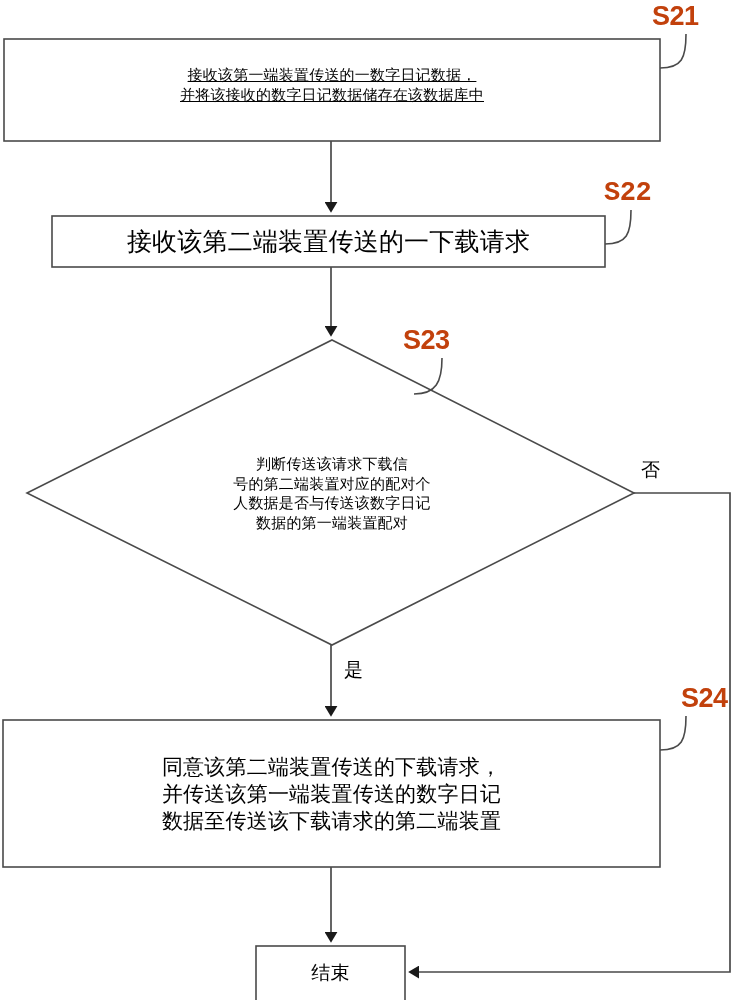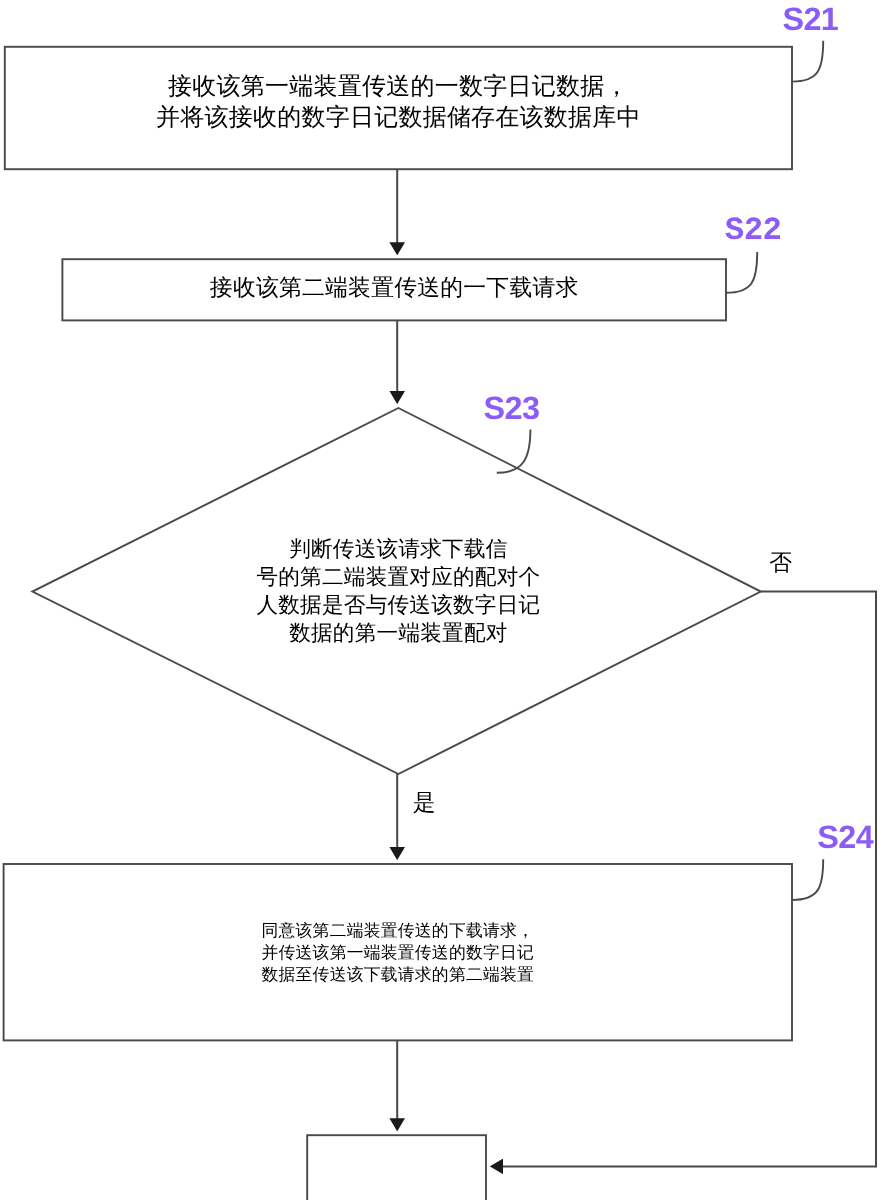--- a/index.html
+++ b/index.html
@@ -31,37 +31,37 @@
     justify-content: center;
     text-align: center;
     color: #000000;
     white-space: pre-line;
     line-height: 1.30;
     letter-spacing: 0.2px;
     pointer-events: none;
   }
   .step-label {
     position: absolute;
-    color: #8b5cf6;
+    color: #c2410c;
     font-size: 27px;
     font-weight: 700;
     letter-spacing: -0.5px;
     line-height: 1;
   }
   .edge-label {
     position: absolute;
     color: #000000;
     font-size: 19px;
     line-height: 1;
   }
   
-  #t-s21 { left: 4px;   top: 39px;  width: 656px; height: 91px; font-size: 20px; }
-  #t-s22 { left: 52px;  top: 216px; width: 553px; height: 51px;  font-size: 19px; font-family: Liberation Mono, monospace; }
-  #t-s23 { left: 130px; top: 418px; width: 404px; height: 150px; font-size: 18px; }
-  #t-s24 { left: 3px;   top: 720px; width: 657px; height: 147px; font-size: 14px; }
+  #t-s21 { left: 4px;   top: 39px;  width: 656px; height: 91px; font-size: 15px; text-decoration: underline; }
+  #t-s22 { left: 52px;  top: 216px; width: 553px; height: 51px;  font-size: 25px; }
+  #t-s23 { left: 130px; top: 418px; width: 404px; height: 150px; font-size: 15px; }
+  #t-s24 { left: 3px;   top: 720px; width: 657px; height: 147px; font-size: 21px; }
   #t-end { left: 256px; top: 946px; width: 149px; height: 54px;  font-size: 19px; }
 
   #lbl-s21 { left: 652px; top: 3px;   }
   #lbl-s22 { left: 604px; top: 180px; font-family: Liberation Mono, monospace; }
   #lbl-s23 { left: 403px; top: 327px; }
   #lbl-s24 { left: 681px; top: 685px; }
 
   #lbl-no  { left: 641px; top: 460px; }
   #lbl-yes { left: 344px; top: 660px; }
 </style>
@@ -113,20 +113,21 @@
 
   <div class="node-text" id="t-s23">判断传送该请求下载信
 号的第二端装置对应的配对个
 人数据是否与传送该数字日记
 数据的第一端装置配对</div>
 
   <div class="node-text" id="t-s24">同意该第二端装置传送的下载请求，
 并传送该第一端装置传送的数字日记
 数据至传送该下载请求的第二端装置</div>
 
+  <div class="node-text" id="t-end">结束</div>
 
   <div class="step-label" id="lbl-s21">S21</div>
 
   <div class="step-label" id="lbl-s22">S22</div>
 
   <div class="step-label" id="lbl-s23">S23</div>
 
   <div class="step-label" id="lbl-s24">S24</div>
 
   <div class="edge-label" id="lbl-no">否</div>

